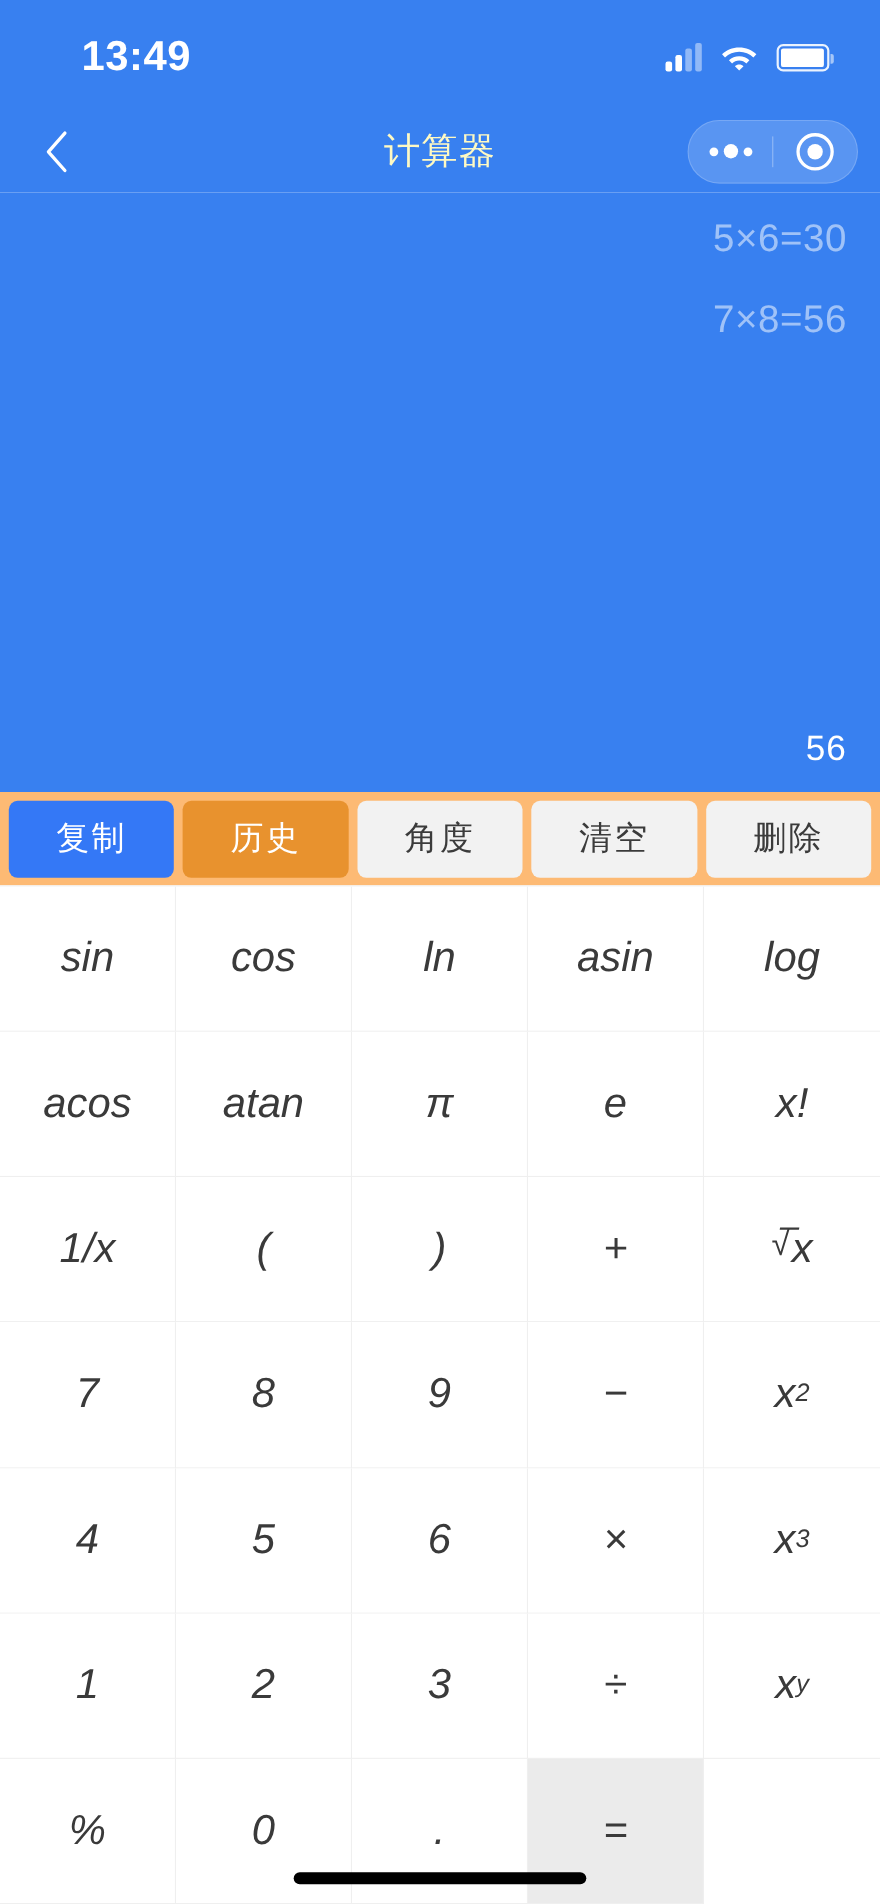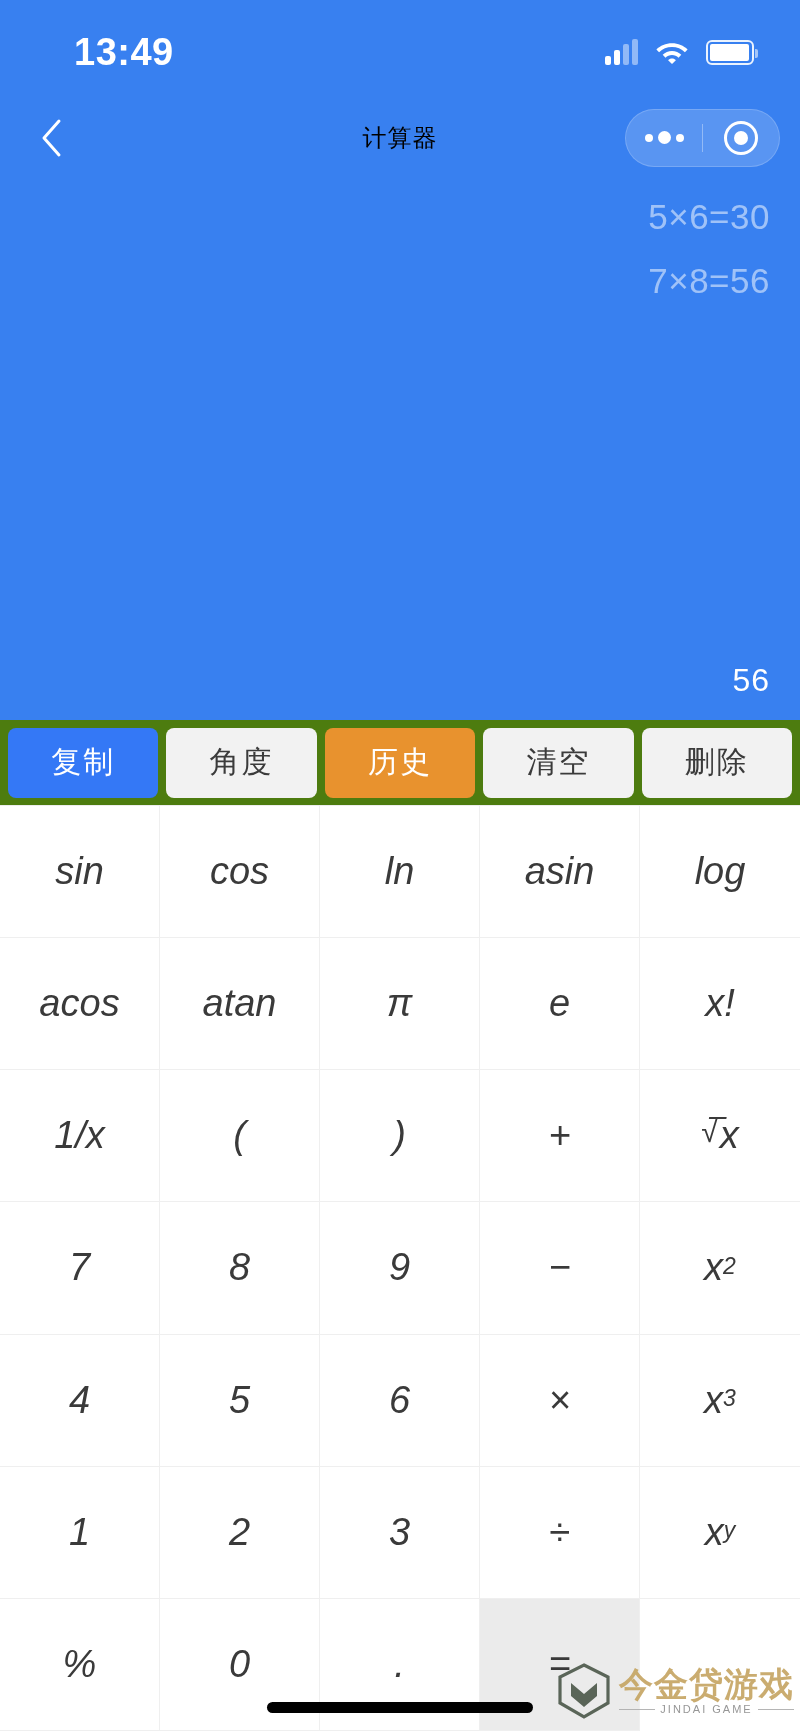--- a/index.html
+++ b/index.html
@@ -108,22 +108,22 @@
     top: 50%;
     transform: translateY(-50%);
     width: 46px; height: 46px;
     display: flex; align-items: center; justify-content: center;
     cursor: pointer;
   }
   .nav-back svg { display: block; }
   .nav-title {
     width: 100%;
     text-align: center;
-    color: #000000;
-    font-size: 24px;
+    color: #fef9c3;
+    font-size: 33px;
     font-weight: 500;
     letter-spacing: 1px;
   }
   .capsule {
     position: absolute;
     right: 20px;
     top: 50%;
     transform: translateY(-50%);
     width: 155px;
     height: 58px;
@@ -177,42 +177,42 @@
     position: relative;
     box-sizing: border-box;
     padding: 22px 30px 24px 30px;
     display: flex;
     flex-direction: column;
   }
   .history {
     display: flex;
     flex-direction: column;
     align-items: flex-end;
-    gap: 24px;
+    gap: 34px;
   }
   .history-line {
     color: rgba(255,255,255,.52);
     font-size: 35px;
     font-weight: 400;
     letter-spacing: .5px;
   }
   .display-spacer { flex: 1; }
   .result {
     text-align: right;
     color: #ffffff;
     font-size: 32px;
     font-weight: 400;
     letter-spacing: 1px;
     line-height: 1;
   }
 
   
   .actions {
     flex: 0 0 85px;
-    background: #4d7c0f;
+    background: #fdba74;
     display: flex;
     align-items: center;
     gap: 8px;
     padding: 0 8px;
     box-sizing: border-box;
   }
   .action-btn {
     flex: 1;
     height: 70px;
     border-radius: 8px;
@@ -364,22 +364,22 @@
     <div class="history">
       <div class="history-line">5×6=30</div>
       <div class="history-line">7×8=56</div>
     </div>
     <div class="display-spacer"></div>
     <div class="result">56</div>
   </div>
 
   <div class="actions">
     <div class="action-btn primary">复制</div>
+    <div class="action-btn warn">历史</div>
     <div class="action-btn plain">角度</div>
-    <div class="action-btn warn">历史</div>
     <div class="action-btn plain">清空</div>
     <div class="action-btn plain">删除</div>
   </div>
 
   <div class="keypad" id="keypad">
       <div class="key">
         <span>sin</span>
       </div>
       <div class="key">
         <span>cos</span>
@@ -479,26 +479,16 @@
         <span>0</span>
       </div>
       <div class="key">
         <span>.</span>
       </div>
       <div class="key equals">
         <span>=</span>
       </div>
     </div>
 
-  <div class="watermark">
-    <svg class="wm-logo" viewBox="0 0 52 56">
-      <path d="M26 2 L50 14 L50 40 L26 54 L2 40 L2 14 Z" fill="none" stroke="#4E5A4C" stroke-width="3.2"></path>
-      <path d="M13 20 L26 31 L39 20 L39 33 L26 44 L13 33 Z" fill="#4E5A4C"></path>
-    </svg>
-    <div class="wm-text">
-      <div class="wm-title">今金贷游戏</div>
-      <div class="wm-sub">JINDAI GAME</div>
-    </div>
-  </div>
 
   <div class="home-indicator"></div>
 
 </div>
 
 </body></html>

